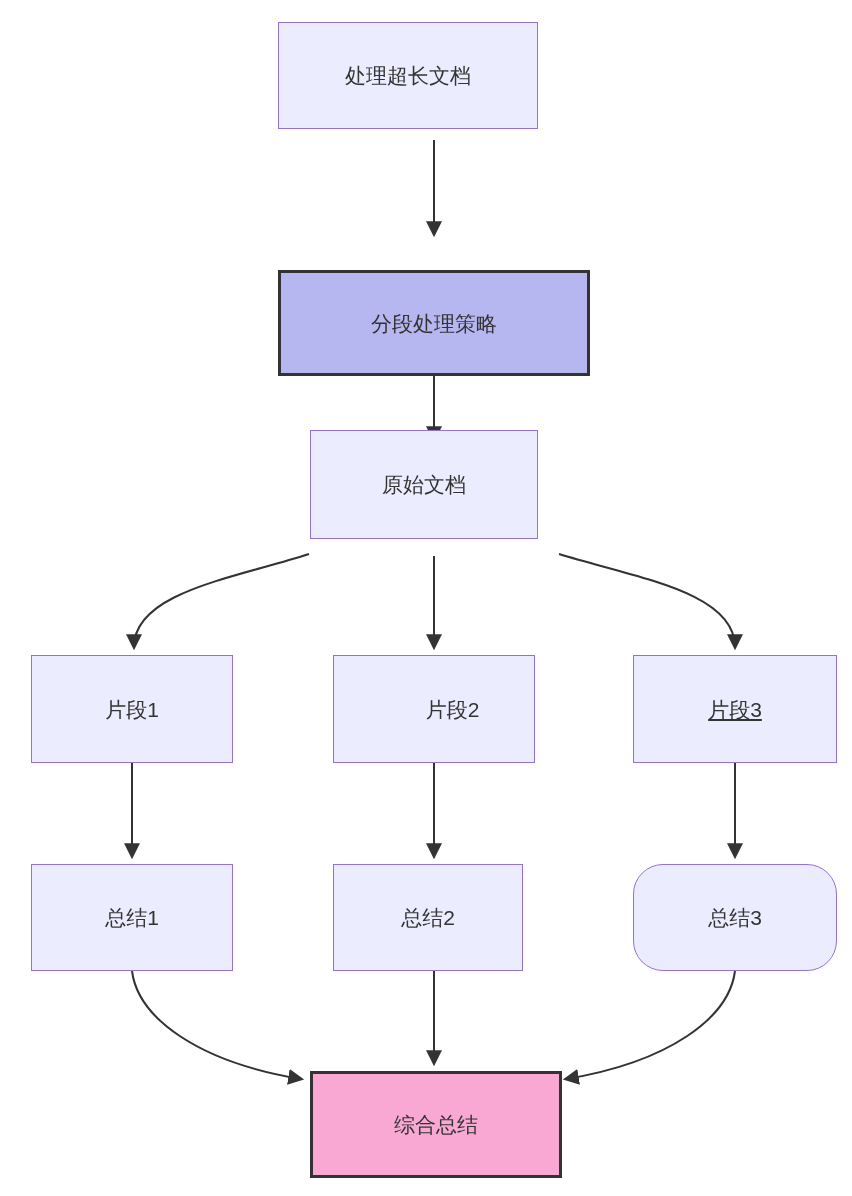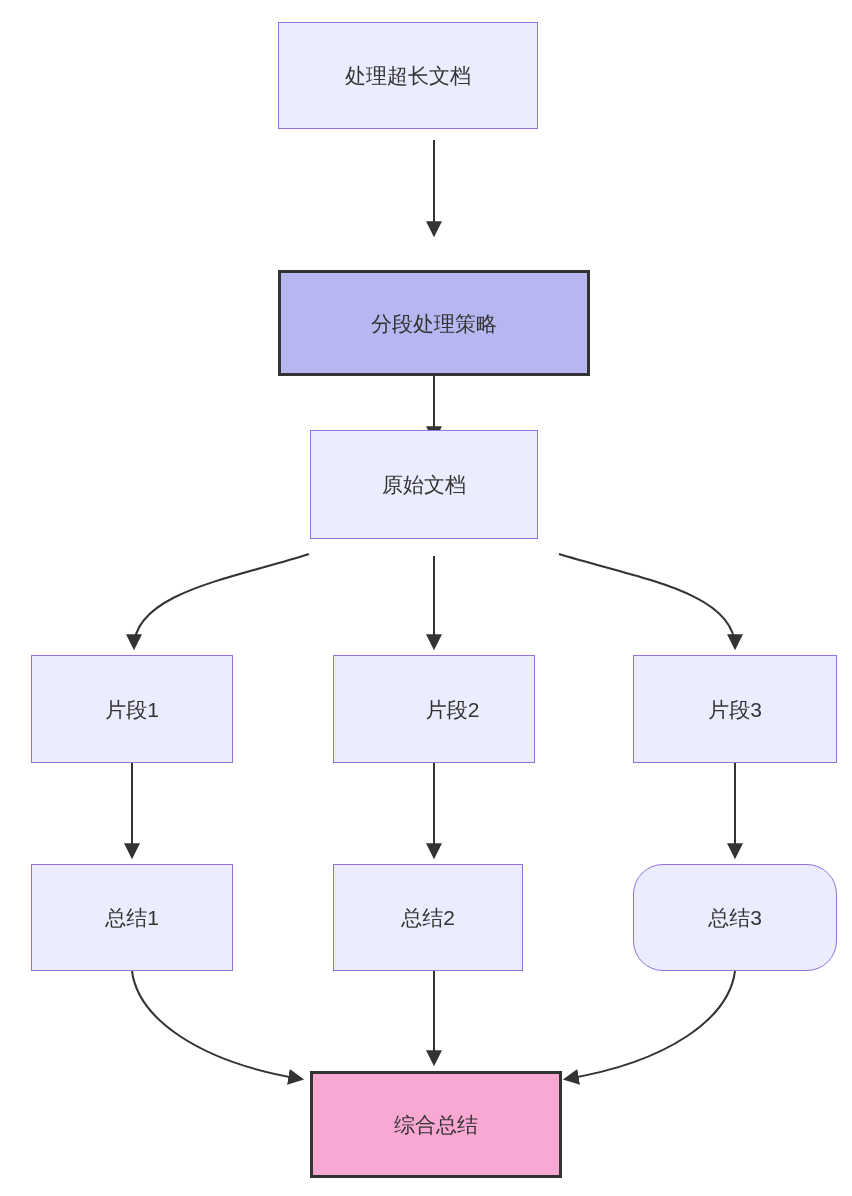--- a/index.html
+++ b/index.html
@@ -37,21 +37,21 @@
   .node.result {
     background: #f9a8d4;
     border: 3px solid #333333;
   }
   
   .n-a  { left: 278px; top: 22px;   width: 260px; height: 107px; }
   .n-b  { left: 278px; top: 242px;  width: 312px; height: 106px; margin-top: 28px; }
   .n-c  { left: 310px; top: 430px;  width: 228px; height: 109px; }
   .n-d1 { left: 31px;  top: 655px;  width: 202px; height: 108px; }
   .n-d2 { left: 333px; top: 655px;  width: 202px; height: 108px; padding-left: 37px; }
-  .n-d3 { left: 633px; top: 655px;  width: 204px; height: 108px; }
+  .n-d3 { left: 633px; top: 655px;  width: 204px; height: 108px; text-decoration: underline; }
   .n-e1 { left: 31px;  top: 864px;  width: 202px; height: 107px; }
   .n-e2 { left: 333px; top: 864px;  width: 190px; height: 107px; }
   .n-e3 { left: 633px; top: 864px;  width: 204px; height: 107px; border-radius: 30px; }
   .n-f  { left: 310px; top: 1071px; width: 252px; height: 107px; }
   .edge {
     fill: none;
     stroke: #333333;
     stroke-width: 2px;
   }
 </style>

